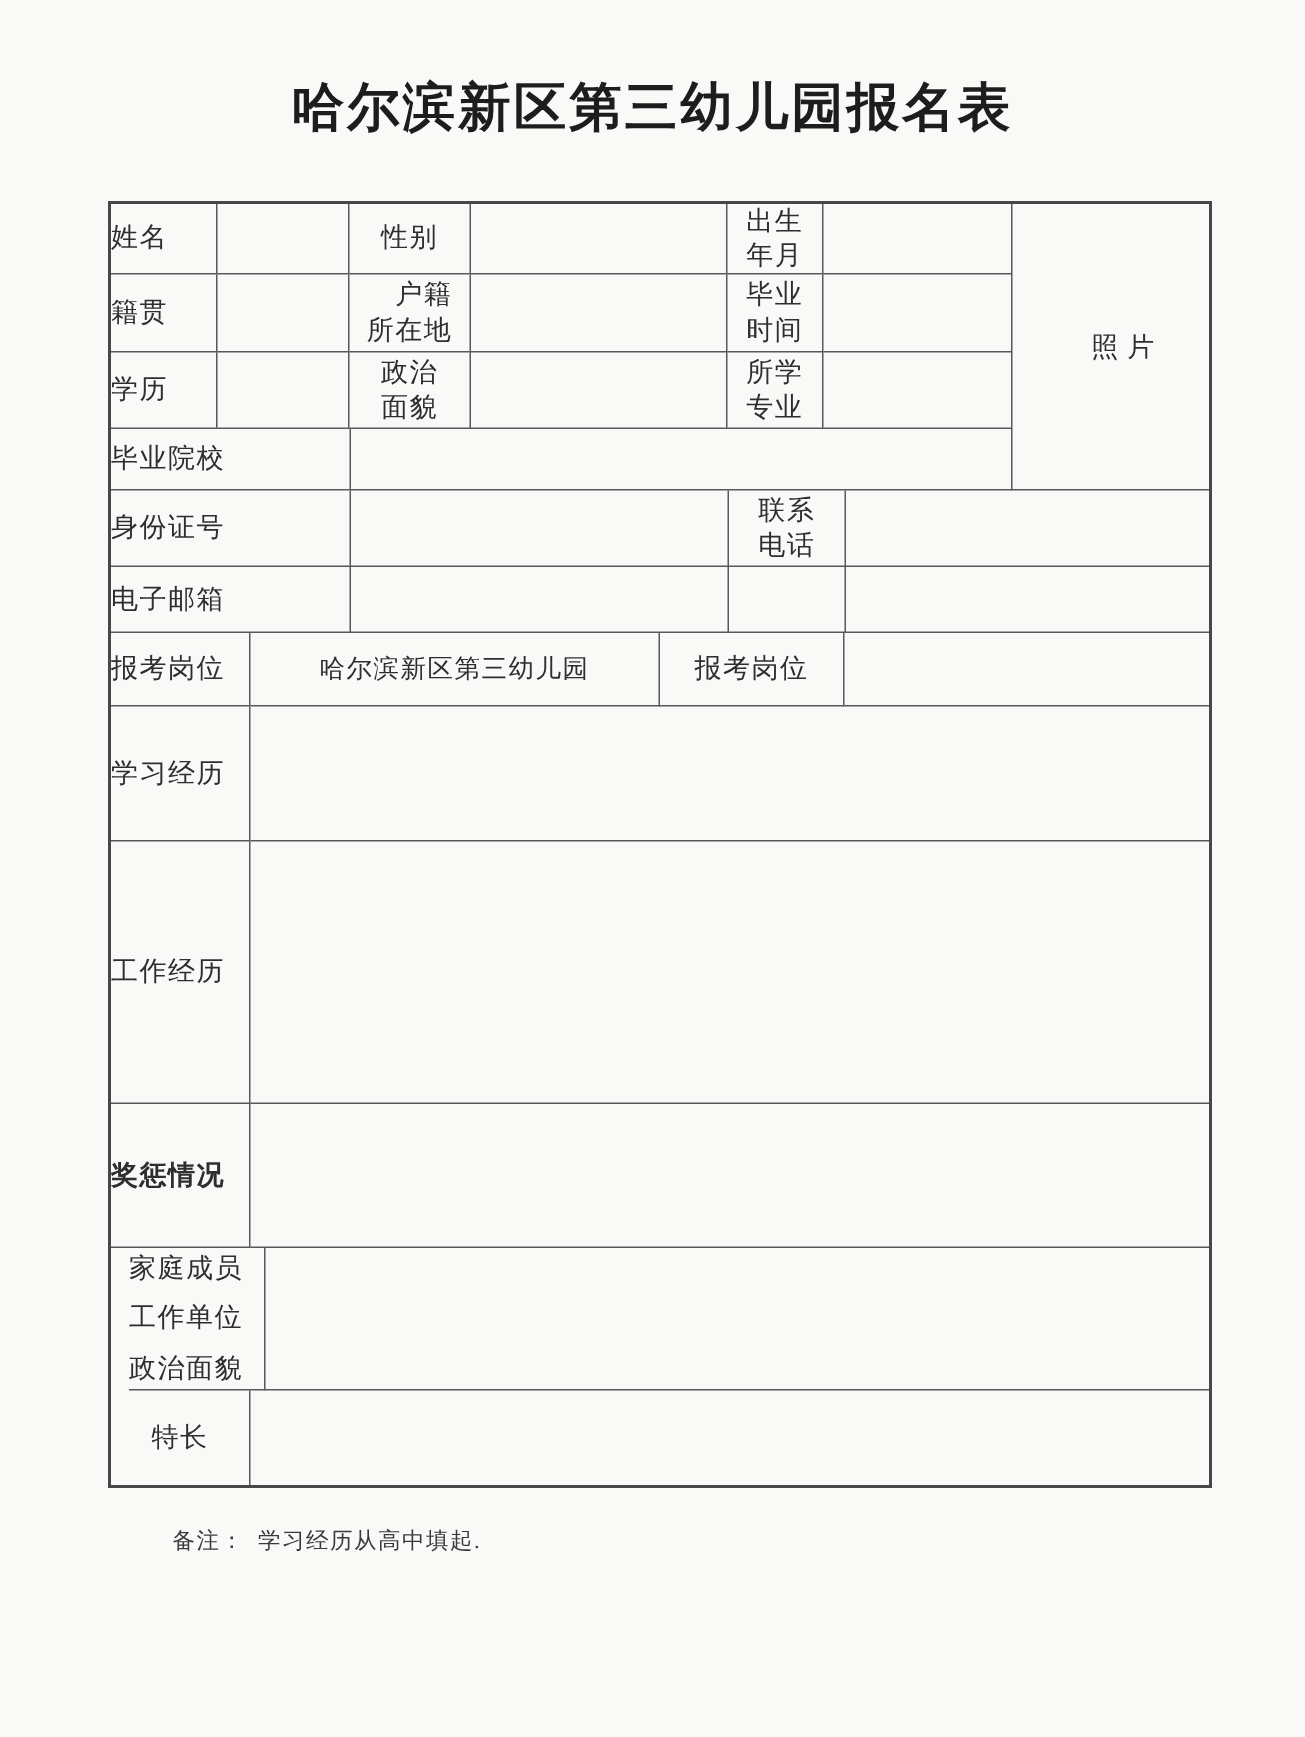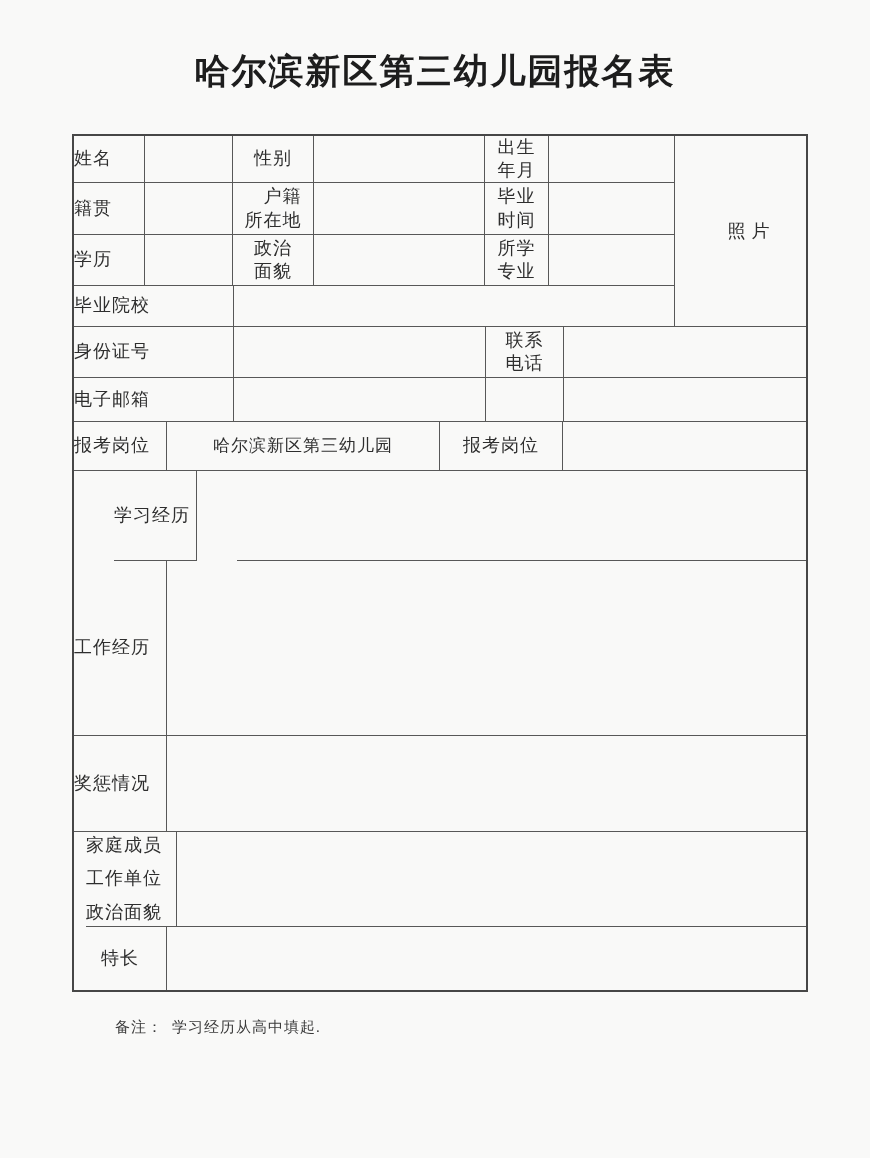--- a/index.html
+++ b/index.html
@@ -55,21 +55,21 @@
   .wA{width:71px;}  .wB{width:88px;}  .wC{width:81px;text-align:right;}
   .wD{width:171px;} .wE{width:64px;}  .wF{width:125px;}
   .w160{width:160px;} .w440{width:440px;} .w252{width:252px;}
   .w78{width:78px;}   .w242{width:242px;} .w572{width:572px;}
   .w93{width:93px;}   .w273{width:273px;} .w123{width:123px;}
   .w243{width:243px;} .w639{width:639px;}
 
   
   .h47{height:47px;} .h52{height:52px;} .h51{height:51px;}
   .h41{height:41px;} .h44{height:44px;} .h49{height:49px;}
-  .h90{height:90px;margin-left:40px;} .h175{height:175px;} .h96{height:96px;}
+  .h90{height:90px;} .h175{height:175px;} .h96{height:96px;font-weight:bold;}
   .h95{height:95px;} .h63{height:63px;}
 
   .photo{
     position:absolute;
     top:0; right:0;
     width:132px; height:191px;
     border-left:1px solid var(--line);
     border-bottom:1px solid var(--line);
     display:flex;align-items:center;justify-content:center;
     font-size:18px;

